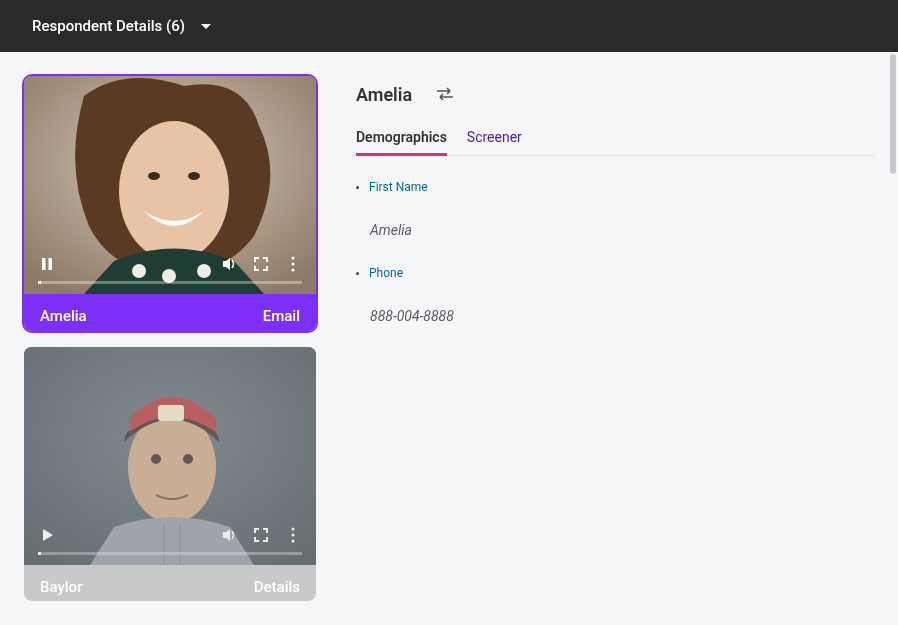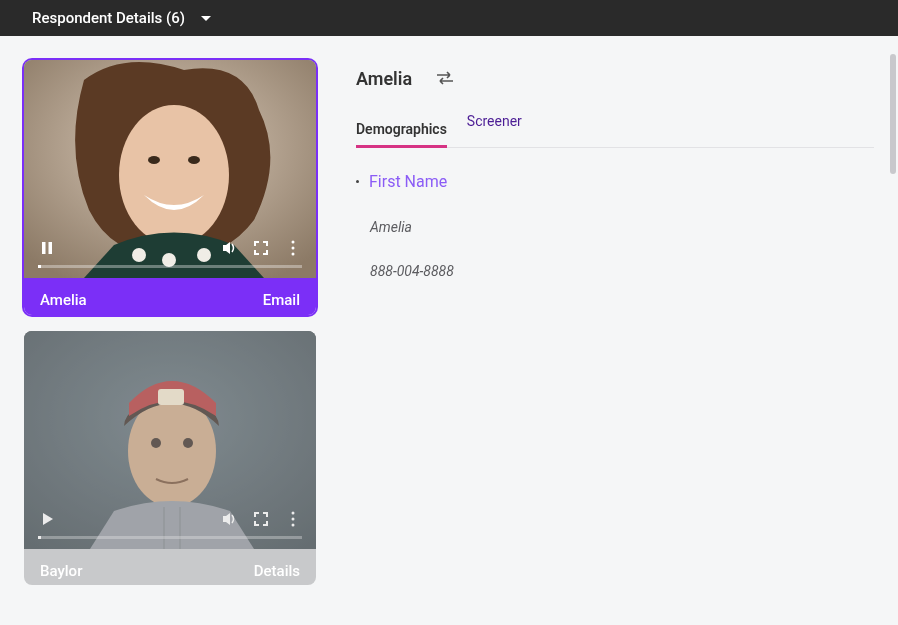--- a/index.html
+++ b/index.html
@@ -7,21 +7,21 @@
       font-family: -apple-system, BlinkMacSystemFont, "Segoe UI", Roboto, Arial, sans-serif;
       background: #f5f6f7;
       width: 898px;
       height: 625px;
       overflow: hidden;
       position: relative;
     }
     .header {
       background: #2a2a2a;
       color: #fff;
-      height: 36px;
+      height: 52px;
       display: flex;
       align-items: center;
       padding: 0 32px;
     }
     .header-title {
       font-size: 15px;
       font-weight: 500;
       display: flex;
       align-items: center;
       gap: 16px;
@@ -158,35 +158,34 @@
     .tab {
       padding-bottom: 10px;
       font-size: 14px;
       color: #4c1d95;
       cursor: pointer;
       position: relative;
     }
     .tab.active {
       color: #333;
       font-weight: 600;
-      margin-top: 8px;
     }
     .tab.active::after {
       content: '';
       position: absolute;
       left: 0; right: 0; bottom: -1px;
       height: 3px;
       background: #d63384;
     }
     .field {
       margin-bottom: 28px;
     }
     .field-label {
-      font-size: 16px;
-      color: #8b5cf6;
+      font-size: 12px;
+      color: #0369a1;
       display: flex;
       align-items: center;
       gap: 10px;
       margin-bottom: 28px;
     }
     .bullet {
       width: 3px;
       height: 3px;
       background: #444;
       border-radius: 50%;
@@ -364,18 +363,22 @@
     </div>
 
     <div class="field">
       <div class="field-label">
           <span class="bullet"></span>
           <span>First Name</span>
         </div>
       <div class="field-value">Amelia</div>
     </div>
     <div class="field">
+      <div class="field-label">
+          <span class="bullet"></span>
+          <span>Phone</span>
+        </div>
       <div class="field-value">888-004-8888</div>
     </div>
   </div>
 </div>
 
 <div class="scrollbar"></div>
 
 </body></html>

